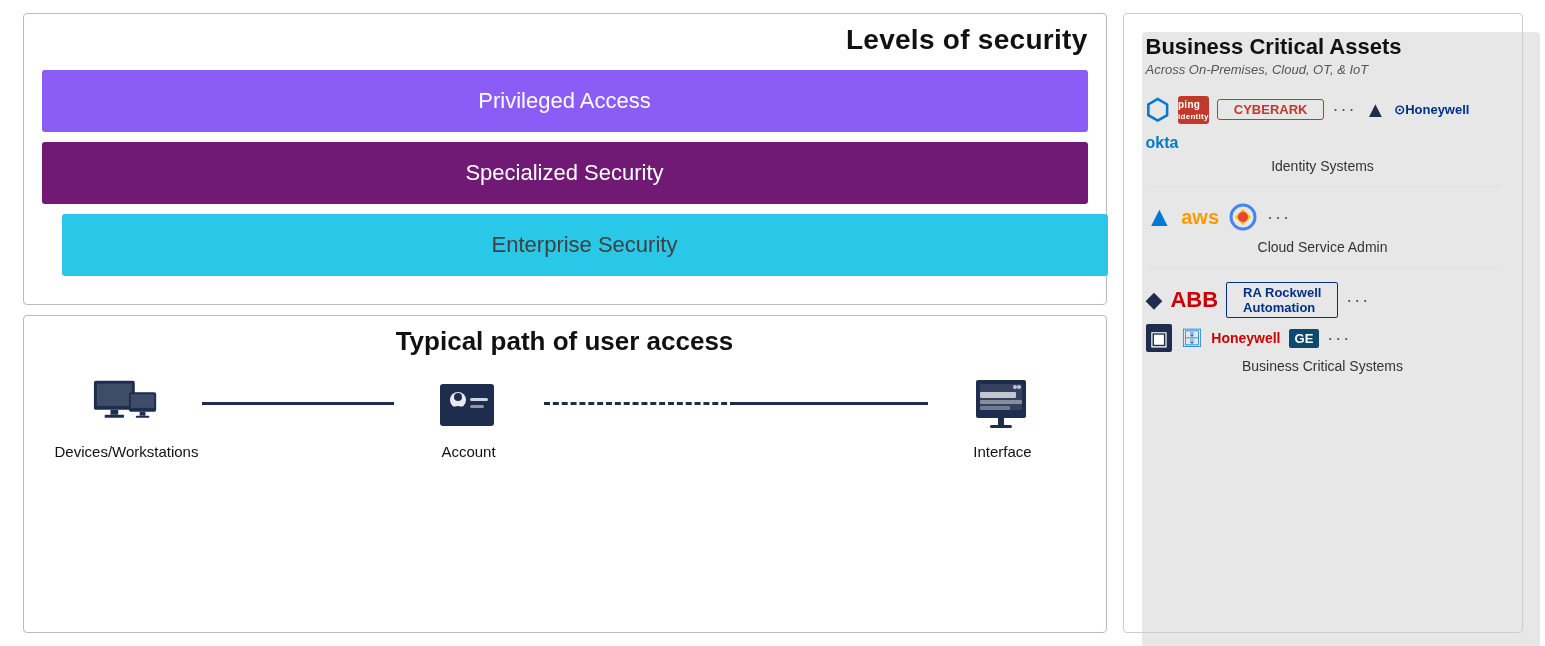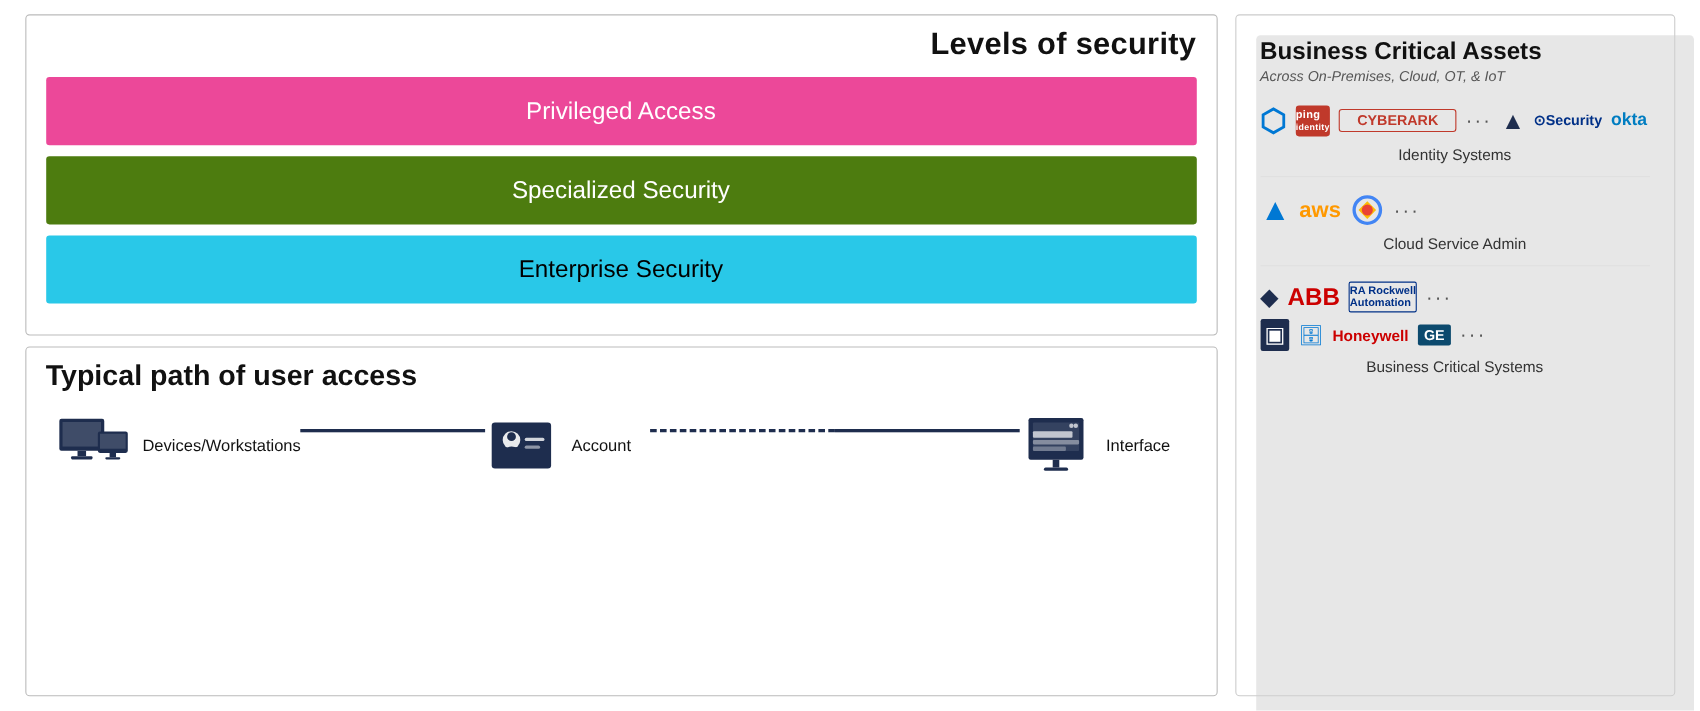--- a/index.html
+++ b/index.html
@@ -47,55 +47,56 @@
       width: 100%;
       padding: 18px 0;
       text-align: center;
       color: #fff;
       font-size: 22px;
       font-weight: 500;
       border-radius: 3px;
       margin-bottom: 10px;
     }
     .bar-privileged {
-      background: #ec4899;
+      background: #8b5cf6;
     }
     .bar-specialized {
-      background: #4d7c0f;
+      background: #701a75;
     }
     .bar-enterprise {
       background: #29c8e8;
-      color: #000000;
+      color: #404040;
+      margin-left: 20px;
     }
 
     
     .path-section {
       border: 1.5px solid #bbb;
       border-radius: 4px;
       padding: 10px 18px 18px 18px;
       background: #fff;
       flex: 1;
     }
     .path-title {
-      text-align: left;
+      text-align: center;
       font-size: 26px;
       font-weight: 600;
       color: #111;
       margin-bottom: 18px;
     }
     .path-items {
       display: flex;
       align-items: center;
       justify-content: flex-start;
       gap: 0;
       padding: 0 10px;
     }
     .path-item {
       display: flex;
-      flex-direction: row;
+      flex-direction: column;
       align-items: center;
       gap: 8px;
       min-width: 150px;
     }
     .path-icon {
       width: 70px;
       height: 60px;
       display: flex;
       align-items: center;
       justify-content: center;
@@ -291,21 +292,21 @@
 
         <span style="color:#0078d4;font-size:28px;font-weight:700;">⬡</span>
 
         <span class="logo-badge logo-ping">ping<br><span style="font-size:8px">identity</span></span>
 
         <span style="color:#c0392b;font-weight:900;font-size:13px;border:1.5px solid #c0392b;padding:2px 16px;border-radius:3px;">CYBERARK</span>
         <span class="dots">···</span>
 
         <span style="color:#1e2d4e;font-size:22px;">▲</span>
 
-        <span style="color:#003087;font-weight:700;font-size:13px;">⊙Security</span>
+        <span style="color:#003087;font-weight:700;font-size:13px;">⊙Honeywell</span>
 
         <span style="color:#007dc1;font-weight:700;font-size:16px;">okta</span>
       </div>
       <div class="bca-section-label">Identity Systems</div>
     </div>
 
     <div class="bca-section">
       <div class="bca-logos">
 
         <span style="color:#0078d4;font-size:28px;">▲</span>
@@ -324,21 +325,21 @@
       <div class="bca-section-label">Cloud Service Admin</div>
     </div>
 
     <div class="bca-section">
       <div class="bca-logos">
 
         <span style="color:#1e2d4e;font-size:22px;">◆</span>
 
         <span style="color:#cc0000;font-weight:900;font-size:22px;">ABB</span>
 
-        <span style="font-size:10px;font-weight:700;border:1.5px solid #003087;padding:2px 0;border-radius:2px;color:#003087;">RA Rockwell<br>Automation</span>
+        <span style="font-size:13px;font-weight:700;border:1.5px solid #003087;padding:2px 16px;border-radius:2px;color:#003087;">RA Rockwell<br>Automation</span>
         <span class="dots">···</span>
       </div>
       <div class="bca-logos">
 
         <span style="color:#1e2d4e;font-size:20px;background:#1e2d4e;color:#fff;padding:2px 4px;border-radius:2px;">▣</span>
 
         <span style="font-size:18px;color:#0078d4;">🗄</span>
 
         <span style="color:#cc0000;font-weight:800;font-size:14px;">Honeywell</span>
 

